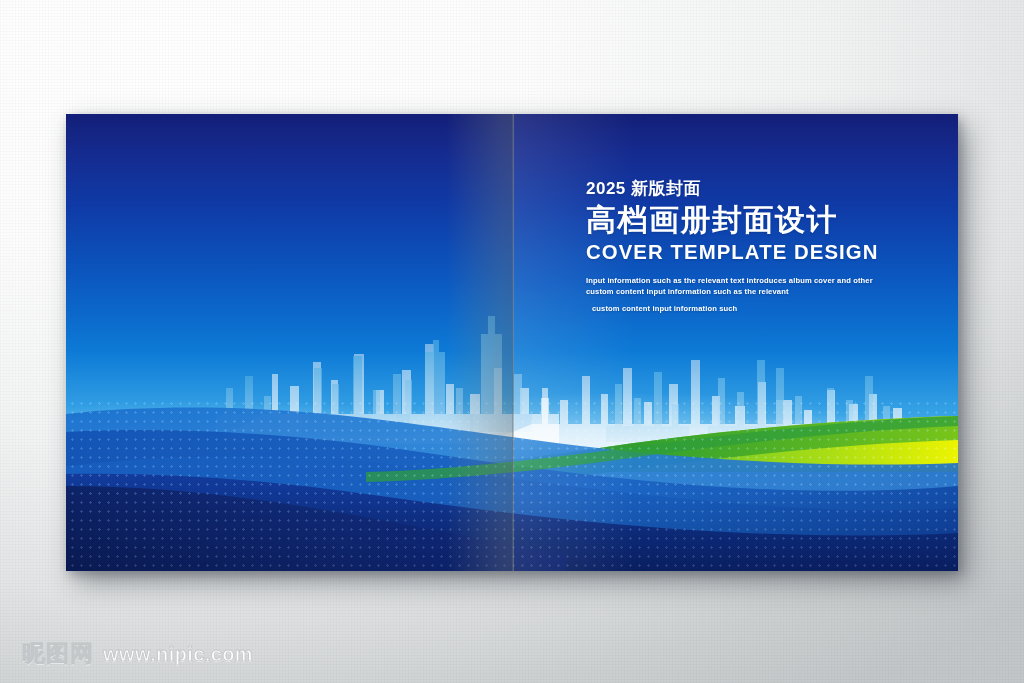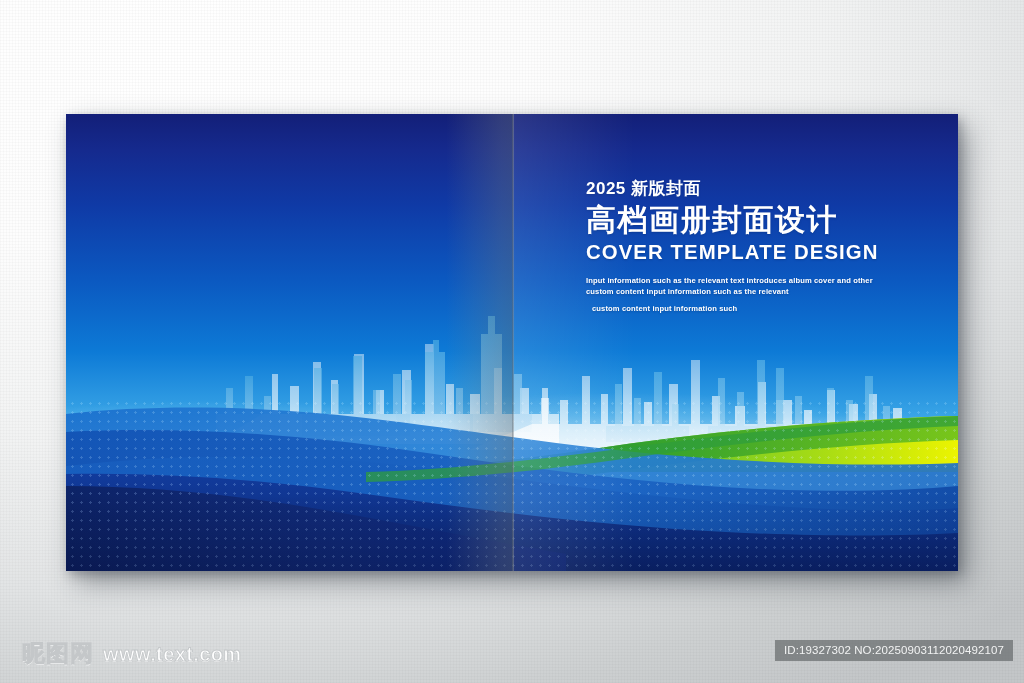--- a/index.html
+++ b/index.html
@@ -355,17 +355,16 @@
     </div>
 
     <div id="gutter-shadow"></div>
     <div id="gutter-line"></div>
     <div id="right-sheen"></div>
   </div>
 
   <div id="footer">
     <div id="nipic-logo">
       <span id="nipic-cn">昵图网</span>
-      <span id="nipic-url">www.text.com</span>
+      <span id="nipic-url">www.nipic.com</span>
     </div>
-    <div id="id-badge">ID:19327302 NO:20250903112020492107</div>
   </div>
 </div>
 
 </body></html>

